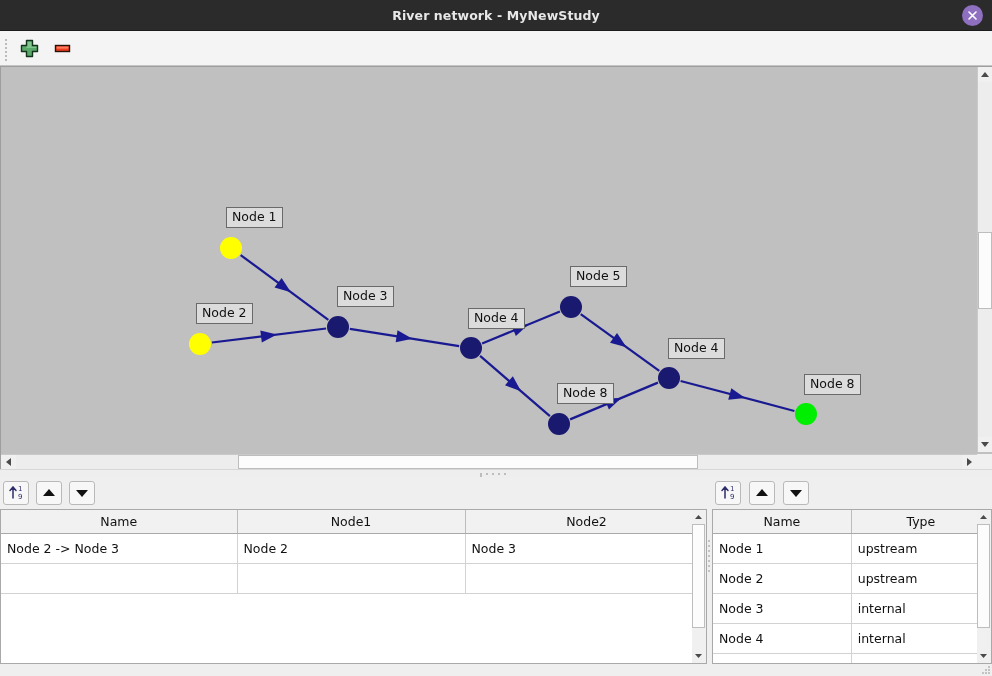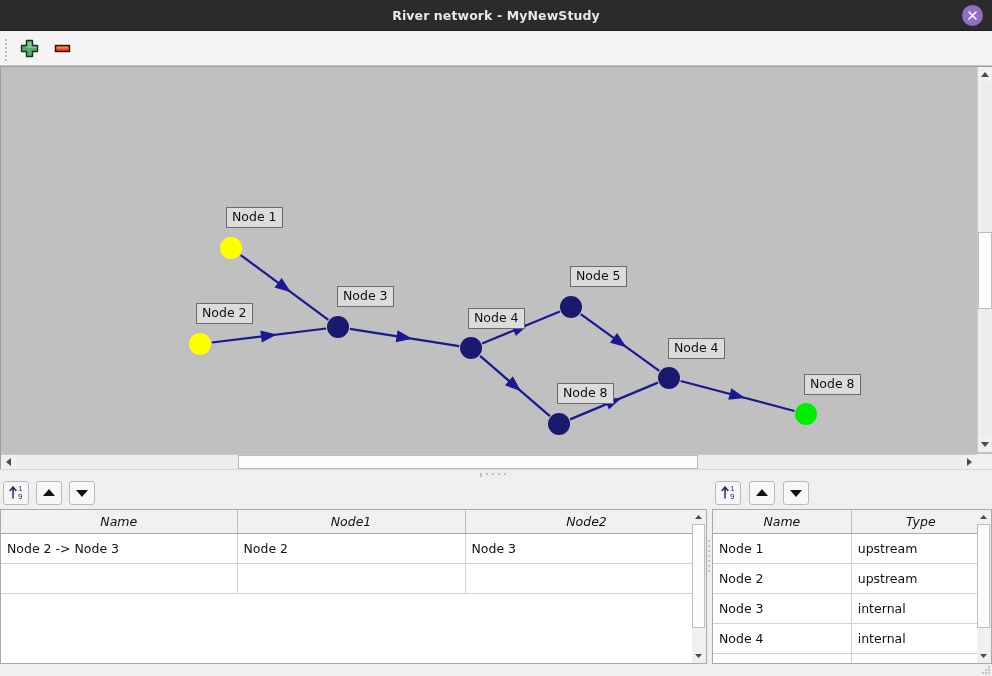--- a/index.html
+++ b/index.html
@@ -249,21 +249,20 @@
   table.grid th {
     background: #f1f1f1;
     border-right: 1px solid #bcbcbc;
     border-bottom: 1px solid #a9a9a9;
     font-weight: normal;
     font-size: 12.5px;
     height: 23px;
     text-align: center;
     color: #111;
     box-sizing: border-box;
-    font-style: italic;
   }
   table.grid td {
     border-right: 1px solid #d2d2d2;
     border-bottom: 1px solid #d2d2d2;
     height: 30px;
     padding: 0 0 0 6px;
     font-size: 12.5px;
     color: #111;
     background: #ffffff;
     box-sizing: border-box;

